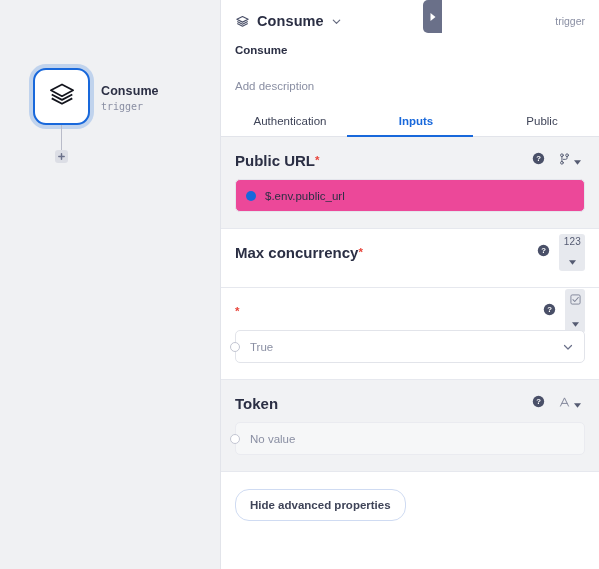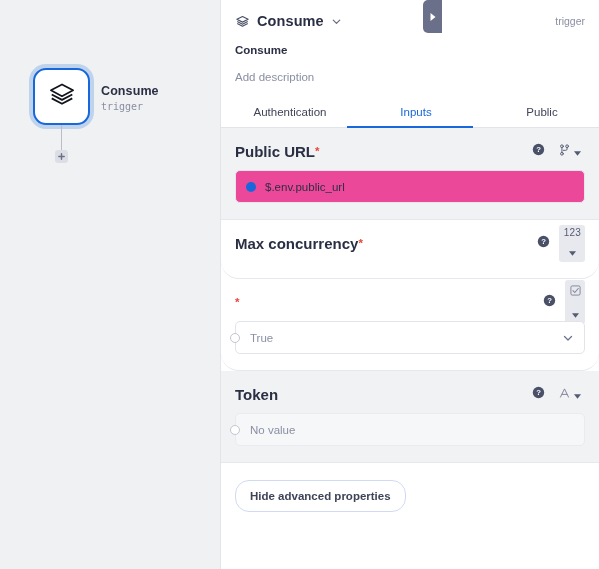--- a/index.html
+++ b/index.html
@@ -126,21 +126,21 @@
     font-size: 10.5px;
     color: #8a8fa3;
   }
   .hdr-name {
     margin-top: 12px;
     font-size: 11.5px;
     font-weight: bold;
     color: #2b2f44;
   }
   .hdr-desc {
-    margin-top: 15px;
+    margin-top: 24px;
     font-size: 11.5px;
     color: #8a8fa3;
     cursor: pointer;
   }
 
   .tabs {
     display: flex;
     margin-top: 14px;
     border-bottom: 1px solid #e2e4ea;
     background: #ffffff;
@@ -150,33 +150,33 @@
     text-align: center;
     font-size: 11.5px;
     color: #3f4458;
     padding: 9px 0 8px 12px;
     border-bottom: 2.5px solid transparent;
     margin-bottom: -1px;
     cursor: pointer;
   }
   .tab.active {
     color: #1868db;
-    font-weight: normal;
+    font-weight: bold;
     border-bottom-color: #1868db;
   }
 
   
   .fields { background: #ffffff; }
   .field {
     padding: 14px 14px 16px 14px;
     border-bottom: 1px solid #e6e8ee;
     position: relative;
   }
   .field.shaded { background: #f1f2f4; }
-  .field.plain { background: #ffffff; border-radius: 18px; }
+  .field.plain { background: #ffffff; }
 
   .field-head {
     display: flex;
     align-items: center;
     height: 18px;
     margin-bottom: 10px;
   }
   .field-label {
     font-size: 15px;
     font-weight: bold;

